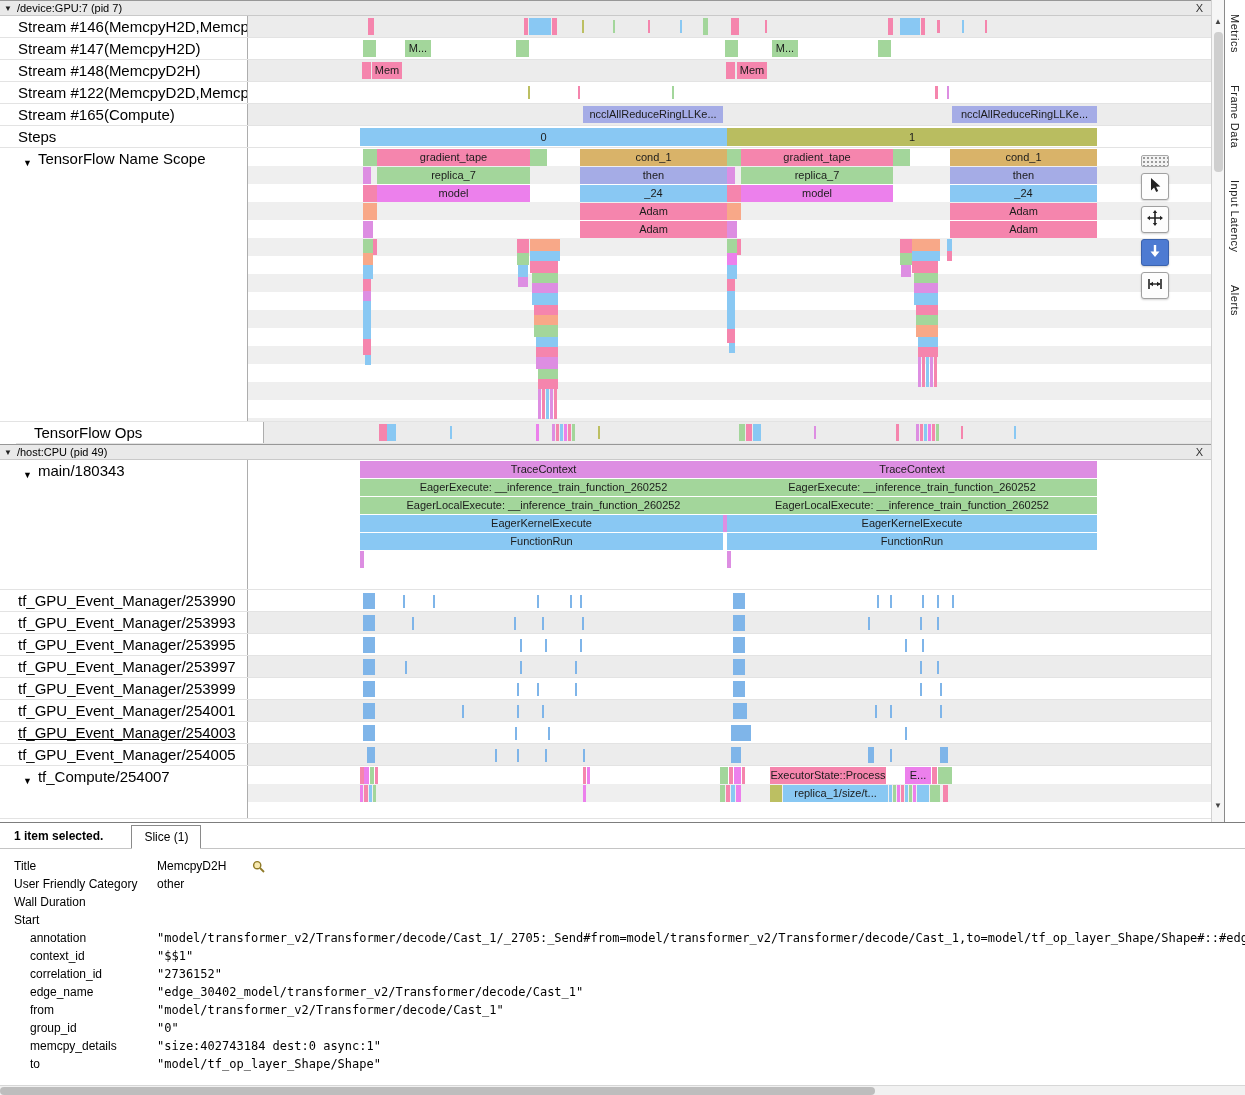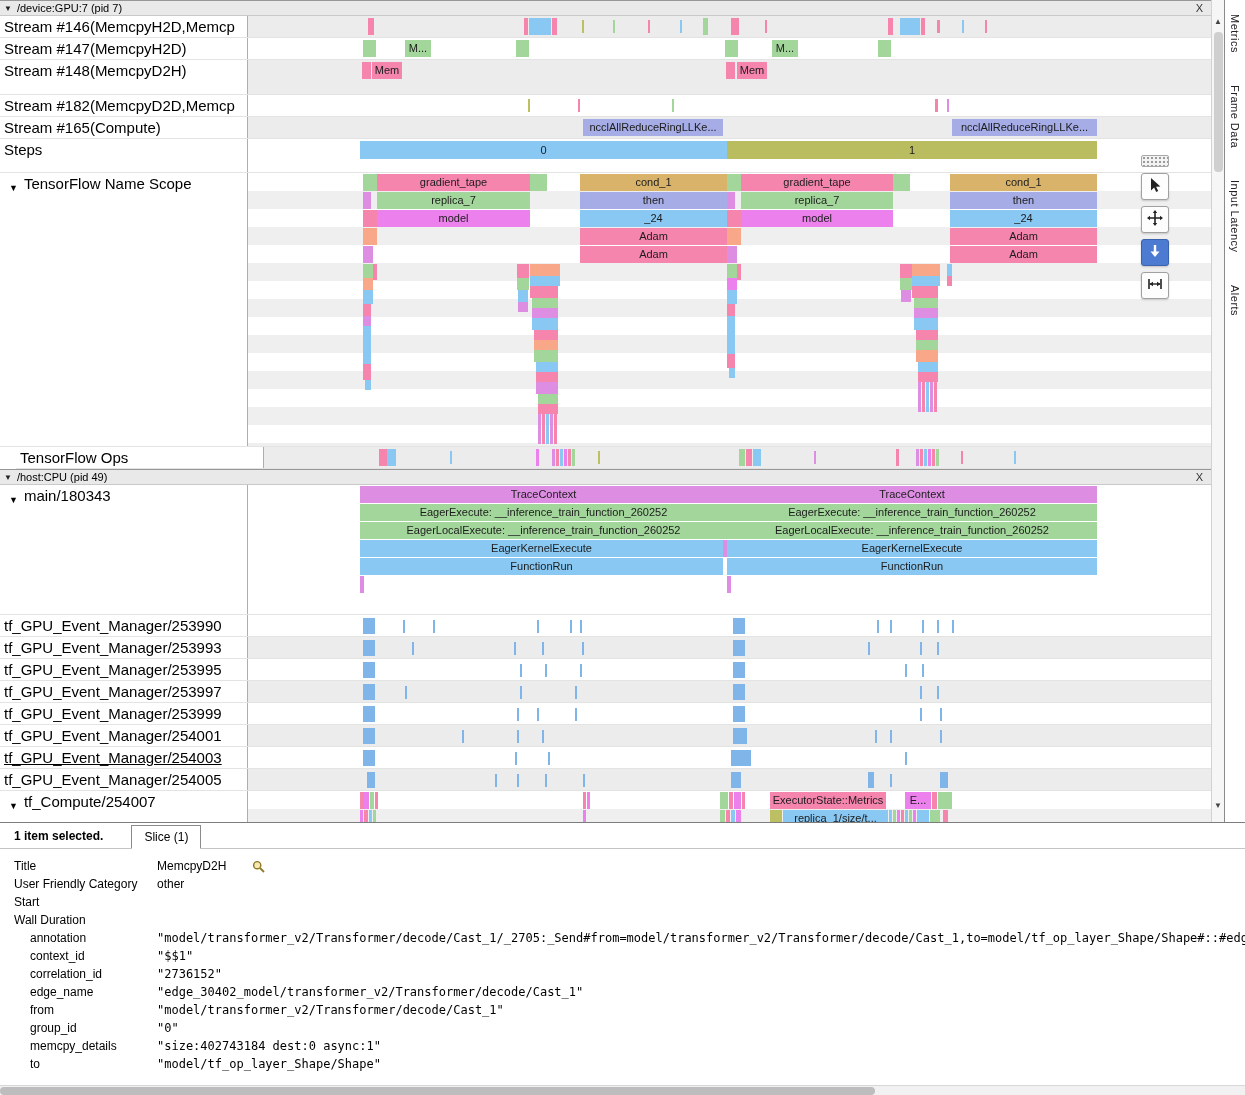--- a/index.html
+++ b/index.html
@@ -5,21 +5,21 @@
 *{box-sizing:border-box;margin:0;padding:0}
 html,body{width:1245px;height:1095px;overflow:hidden}
 body{font-family:"Liberation Sans",sans-serif;background:#fff;color:#000;font-size:12px}
 .app{display:flex;flex-direction:column;width:1245px;height:1095px}
 .top-region{display:flex;height:822px;position:relative;background:#fff}
 .timeline-pane{width:1211px;position:relative;overflow:hidden;background:#fff}
 .section-header{height:16px;background:#e9e9e9;border-top:1px solid #979797;border-bottom:1px solid #c9c9c9;font-size:11px;display:flex;align-items:center;padding:0 4px;position:relative}
 .section-header .tri{font-size:8px;margin-right:5px;color:#222}
 .close-x{position:absolute;right:8px;top:1px;font-size:11px;color:#333}
 .track-row{display:flex;border-bottom:1px solid #e3e3e3;background:#fff}
-.track-label{width:248px;flex:none;border-right:1px solid #adadad;font-size:15px;line-height:21px;white-space:nowrap;overflow:hidden;display:flex;align-items:flex-start;padding-left:4px;background:#fff}
+.track-label{width:248px;flex:none;border-right:1px solid #adadad;font-size:15px;line-height:21px;white-space:nowrap;overflow:hidden;display:flex;align-items:flex-start;padding-left:18px;background:#fff}
 .track-label .tri-sm{font-size:9px;margin:5px 6px 0 5px}
 .track-canvas{flex:1;position:relative;overflow:hidden}
 .bg-g .track-canvas{background:#ececec}
 .bg-s .track-canvas{background:repeating-linear-gradient(to bottom,#ffffff 0 18px,#efefef 18px 36px)}
 .slice{position:absolute;font-size:11px;color:#1c1c1c;text-align:center;white-space:nowrap;overflow:hidden}
 .tool-palette{position:absolute;left:1140px;top:155px;width:30px;display:flex;flex-direction:column;align-items:center;z-index:6}
 .tool-grip{width:28px;height:12px;border:1px solid #a8a8a8;border-radius:2px;background-color:#f3f3f3;background-image:radial-gradient(#9a9a9a 1px,transparent 1.2px);background-size:4px 4px;margin-bottom:6px}
 .tool-btn{width:28px;height:27px;border:1px solid #a0a0a0;border-radius:3px;background:#fdfdfd;margin-bottom:6px;display:flex;align-items:center;justify-content:center;box-shadow:0 1px 2px rgba(0,0,0,.18)}
 .tool-btn.active{background:#4d7bd2;border-color:#3a62ad}
 .vscroll{width:13px;background:#f6f6f6;border-left:1px solid #d2d2d2;position:relative}
@@ -88,53 +88,53 @@
             </div>
             <div class="track-canvas">
               <div class="slice" style="left: 115px; top: 2px; width: 13px; height: 17px; line-height: 17px; background: rgb(163, 214, 155);"></div>
               <div class="slice" style="left: 157px; top: 2px; width: 26px; height: 17px; line-height: 17px; background: rgb(163, 214, 155);">M...</div>
               <div class="slice" style="left: 268px; top: 2px; width: 13px; height: 17px; line-height: 17px; background: rgb(163, 214, 155);"></div>
               <div class="slice" style="left: 477px; top: 2px; width: 13px; height: 17px; line-height: 17px; background: rgb(163, 214, 155);"></div>
               <div class="slice" style="left: 524px; top: 2px; width: 26px; height: 17px; line-height: 17px; background: rgb(163, 214, 155);">M...</div>
               <div class="slice" style="left: 630px; top: 2px; width: 13px; height: 17px; line-height: 17px; background: rgb(163, 214, 155);"></div>
             </div>
           </div>
-          <div class="track-row bg-g" style="height: 35px;">
+          <div class="track-row bg-g" style="height: 22px;">
             <div class="track-label">
               <span class="lbl-text">Stream #148(MemcpyD2H)</span>
             </div>
             <div class="track-canvas">
               <div class="slice" style="left: 114px; top: 2px; width: 9px; height: 17px; line-height: 17px; background: rgb(245, 133, 173);"></div>
               <div class="slice" style="left: 124px; top: 2px; width: 30px; height: 17px; line-height: 17px; background: rgb(245, 133, 173);">Mem</div>
               <div class="slice" style="left: 478px; top: 2px; width: 9px; height: 17px; line-height: 17px; background: rgb(245, 133, 173);"></div>
               <div class="slice" style="left: 489px; top: 2px; width: 30px; height: 17px; line-height: 17px; background: rgb(245, 133, 173);">Mem</div>
             </div>
           </div>
           <div class="track-row bg-w" style="height: 22px;">
             <div class="track-label">
-              <span class="lbl-text">Stream #182(MemcpyD2D,Memcp</span>
+              <span class="lbl-text">Stream #122(MemcpyD2D,Memcp</span>
             </div>
             <div class="track-canvas">
               <div class="slice" style="left: 280px; top: 4px; width: 2px; height: 13px; line-height: 13px; background: rgb(188, 191, 98);"></div>
               <div class="slice" style="left: 330px; top: 4px; width: 2px; height: 13px; line-height: 13px; background: rgb(245, 133, 173);"></div>
               <div class="slice" style="left: 424px; top: 4px; width: 2px; height: 13px; line-height: 13px; background: rgb(163, 214, 155);"></div>
               <div class="slice" style="left: 687px; top: 4px; width: 3px; height: 13px; line-height: 13px; background: rgb(245, 133, 173);"></div>
               <div class="slice" style="left: 699px; top: 4px; width: 2px; height: 13px; line-height: 13px; background: rgb(221, 142, 226);"></div>
             </div>
           </div>
           <div class="track-row bg-g" style="height: 22px;">
             <div class="track-label">
               <span class="lbl-text">Stream #165(Compute)</span>
             </div>
             <div class="track-canvas">
               <div class="slice" style="left: 335px; top: 2px; width: 140px; height: 17px; line-height: 17px; background: rgb(165, 172, 230);">ncclAllReduceRingLLKe...</div>
               <div class="slice" style="left: 704px; top: 2px; width: 145px; height: 17px; line-height: 17px; background: rgb(165, 172, 230);">ncclAllReduceRingLLKe...</div>
             </div>
           </div>
-          <div class="track-row bg-w" style="height: 34px;">
+          <div class="track-row bg-w" style="height: 22px;">
             <div class="track-label">
               <span class="lbl-text">Steps</span>
             </div>
             <div class="track-canvas">
               <div class="slice" style="left: 112px; top: 2px; width: 367px; height: 18px; line-height: 18px; background: rgb(137, 200, 243);">0</div>
               <div class="slice" style="left: 479px; top: 2px; width: 370px; height: 18px; line-height: 18px; background: rgb(185, 189, 96);">1</div>
             </div>
           </div>
           <div class="track-row bg-s" style="height: 274px;">
             <div class="track-label">
@@ -422,21 +422,21 @@
               <div class="slice" style="left: 112px; top: 1px; width: 4px; height: 17px; line-height: 17px; background: rgb(245, 133, 173);"></div>
               <div class="slice" style="left: 116px; top: 1px; width: 5px; height: 17px; line-height: 17px; background: rgb(236, 128, 236);"></div>
               <div class="slice" style="left: 122px; top: 1px; width: 4px; height: 17px; line-height: 17px; background: rgb(163, 214, 155);"></div>
               <div class="slice" style="left: 127px; top: 1px; width: 3px; height: 17px; line-height: 17px; background: rgb(245, 133, 173);"></div>
               <div class="slice" style="left: 335px; top: 1px; width: 3px; height: 17px; line-height: 17px; background: rgb(245, 133, 173);"></div>
               <div class="slice" style="left: 339px; top: 1px; width: 3px; height: 17px; line-height: 17px; background: rgb(236, 128, 236);"></div>
               <div class="slice" style="left: 472px; top: 1px; width: 8px; height: 17px; line-height: 17px; background: rgb(163, 214, 155);"></div>
               <div class="slice" style="left: 481px; top: 1px; width: 4px; height: 17px; line-height: 17px; background: rgb(245, 133, 173);"></div>
               <div class="slice" style="left: 486px; top: 1px; width: 7px; height: 17px; line-height: 17px; background: rgb(236, 128, 236);"></div>
               <div class="slice" style="left: 494px; top: 1px; width: 3px; height: 17px; line-height: 17px; background: rgb(245, 133, 173);"></div>
-              <div class="slice" style="left: 522px; top: 1px; width: 116px; height: 17px; line-height: 17px; background: rgb(245, 133, 173);">ExecutorState::Metrics</div>
+              <div class="slice" style="left: 522px; top: 1px; width: 116px; height: 17px; line-height: 17px; background: rgb(245, 133, 173);">ExecutorState::Process</div>
               <div class="slice" style="left: 657px; top: 1px; width: 26px; height: 17px; line-height: 17px; background: rgb(236, 128, 236);">E...</div>
               <div class="slice" style="left: 684px; top: 1px; width: 5px; height: 17px; line-height: 17px; background: rgb(245, 133, 173);"></div>
               <div class="slice" style="left: 690px; top: 1px; width: 14px; height: 17px; line-height: 17px; background: rgb(163, 214, 155);"></div>
               <div class="slice" style="left: 112px; top: 19px; width: 3px; height: 17px; line-height: 17px; background: rgb(236, 128, 236);"></div>
               <div class="slice" style="left: 116px; top: 19px; width: 4px; height: 17px; line-height: 17px; background: rgb(245, 133, 173);"></div>
               <div class="slice" style="left: 121px; top: 19px; width: 3px; height: 17px; line-height: 17px; background: rgb(137, 200, 243);"></div>
               <div class="slice" style="left: 125px; top: 19px; width: 3px; height: 17px; line-height: 17px; background: rgb(163, 214, 155);"></div>
               <div class="slice" style="left: 335px; top: 19px; width: 3px; height: 17px; line-height: 17px; background: rgb(236, 128, 236);"></div>
               <div class="slice" style="left: 472px; top: 19px; width: 5px; height: 17px; line-height: 17px; background: rgb(163, 214, 155);"></div>
               <div class="slice" style="left: 478px; top: 19px; width: 4px; height: 17px; line-height: 17px; background: rgb(245, 133, 173);"></div>
@@ -515,25 +515,25 @@
                 <circle cx="5.2" cy="5.2" r="3.6" fill="#f7e9b0" stroke="#8f7a28" stroke-width="1.4"></circle>
                 <line x1="8" y1="8" x2="12" y2="12" stroke="#8f7a28" stroke-width="1.8"></line>
               </svg>
             </span>
           </div>
           <div class="detail-row">
             <span class="dlabel">User Friendly Category</span>
             <span class="dvalue">other</span>
           </div>
           <div class="detail-row">
+            <span class="dlabel">Wall Duration</span>
+            <span class="dvalue"></span>
+          </div>
+          <div class="detail-row">
             <span class="dlabel">Start</span>
-            <span class="dvalue"></span>
-          </div>
-          <div class="detail-row">
-            <span class="dlabel">Wall Duration</span>
             <span class="dvalue"></span>
           </div>
         </div>
       <div id="args-rows">
           <div class="arg-row">
             <span class="akey">annotation</span>
             <span class="avalue">"model/transformer_v2/Transformer/decode/Cast_1/_2705:_Send#from=model/transformer_v2/Transformer/decode/Cast_1,to=model/tf_op_layer_Shape/Shape#::#edg</span>
           </div>
           <div class="arg-row">
             <span class="akey">context_id</span>

